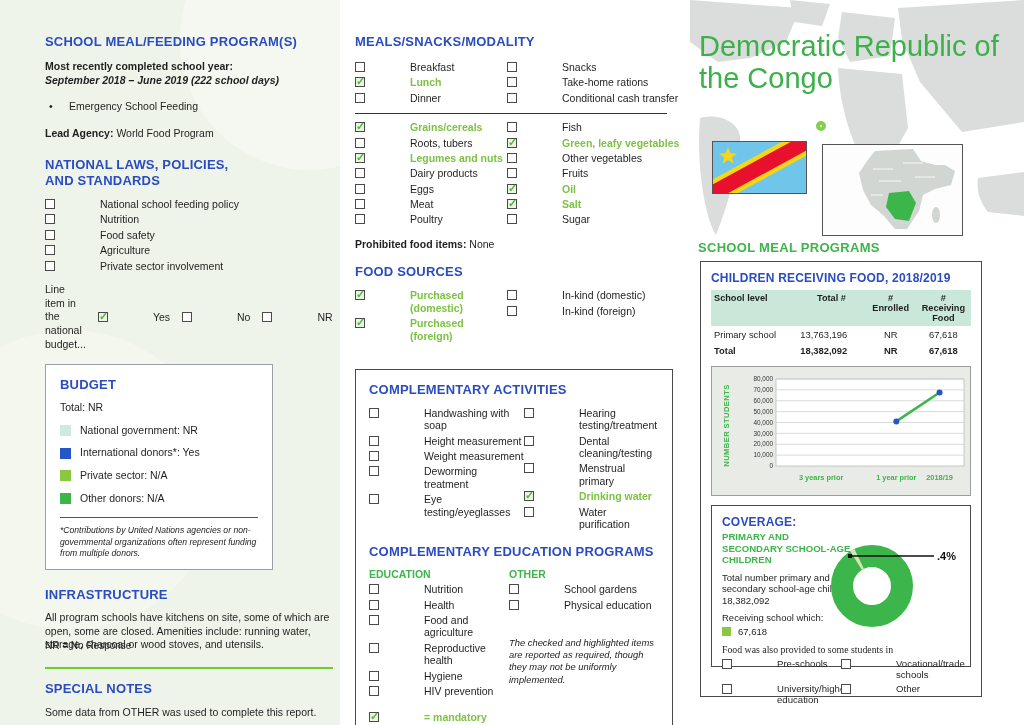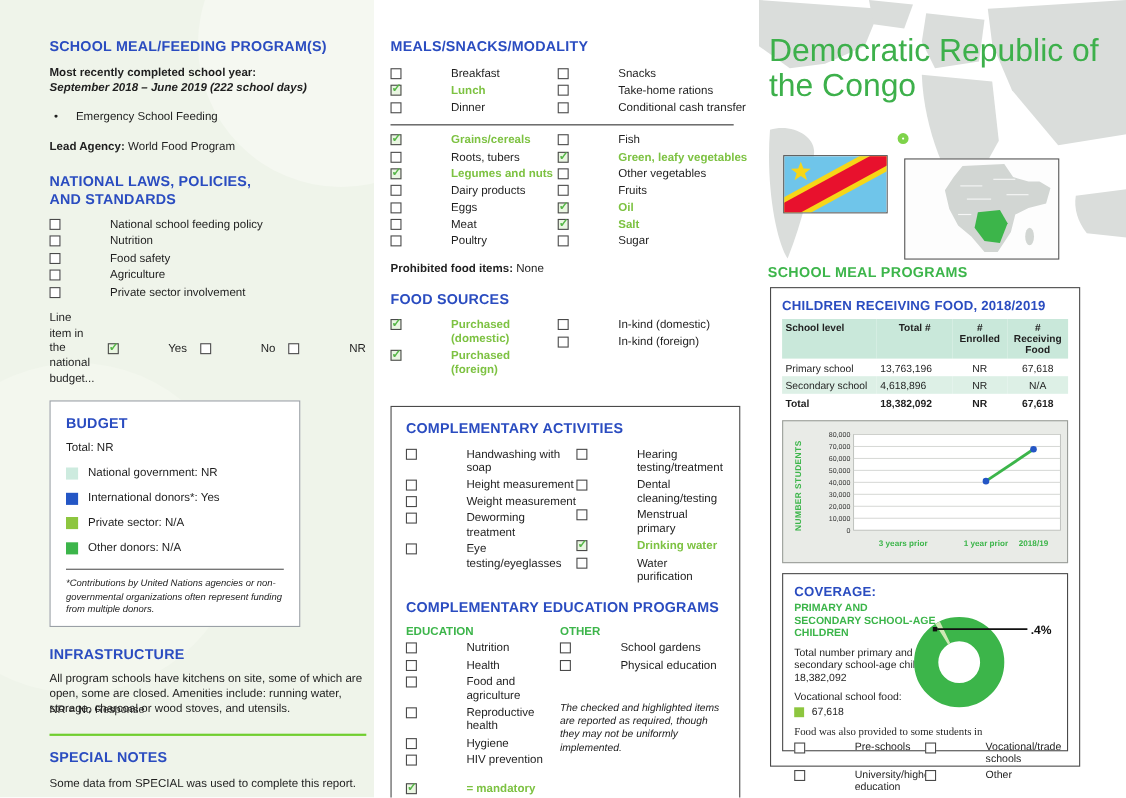--- a/index.html
+++ b/index.html
@@ -189,21 +189,21 @@
             </div>
           </div>
         <hr class="budget-rule">
         <div class="small-ital">*Contributions by United Nations agencies or non-governmental organizations often represent funding from multiple donors.</div>
       </div>
 
       <div class="h-blue" style="margin-top:17px;">INFRASTRUCTURE</div>
       <div class="txt" style="margin-top:9px;">All program schools have kitchens on site, some of which are open, some are closed. Amenities include: running water, storage, charcoal or wood stoves, and utensils.</div>
       <hr class="green-rule">
       <div class="h-blue" style="margin-top:12px;">SPECIAL NOTES</div>
-      <div class="txt" style="margin-top:10px;">Some data from SPECIAL was used to complete this report.</div>
+      <div class="txt" style="margin-top:10px;">Some data from OTHER was used to complete this report.</div>
     </div>
     <div class="nr-note">NR = No Response</div>
   </div>
 
   <div class="col-mid">
     <div class="mid-flow">
       <div class="h-blue">MEALS/SNACKS/MODALITY</div>
       <div class="twocol" style="margin-top:12px;">
         <div>
             <div class="cbrow">
@@ -505,26 +505,20 @@
             <th class="c-enr"># Enrolled</th>
             <th class="c-rec"># Receiving Food</th>
           </tr>
         </thead>
         <tbody>
             <tr class="">
               <td class="c-level">Primary school</td>
               <td class="c-total">13,763,196</td>
               <td class="c-enr">NR</td>
               <td class="c-rec">67,618</td>
-            </tr>
-            <tr class="alt ">
-              <td class="c-level">Secondary school</td>
-              <td class="c-total">4,618,896</td>
-              <td class="c-enr">NR</td>
-              <td class="c-rec">N/A</td>
             </tr>
             <tr class="total">
               <td class="c-level">Total</td>
               <td class="c-total">18,382,092</td>
               <td class="c-enr">NR</td>
               <td class="c-rec">67,618</td>
             </tr>
           </tbody>
       </table>
 
@@ -555,21 +549,21 @@
             <text x="83.12" y="111" font-size="7.4" font-weight="bold" fill="#3cb54a" text-anchor="middle" font-family="Liberation Sans, sans-serif">3 years prior</text>
             <text x="158.32" y="111" font-size="7.4" font-weight="bold" fill="#3cb54a" text-anchor="middle" font-family="Liberation Sans, sans-serif">1 year prior</text>
             <text x="201.56" y="111" font-size="7.4" font-weight="bold" fill="#3cb54a" text-anchor="middle" font-family="Liberation Sans, sans-serif">2018/19</text>
           </svg>
       </div>
 
       <div class="cov-box">
         <div class="h-blue-sm">COVERAGE:</div>
         <div class="cov-sub">PRIMARY AND SECONDARY SCHOOL-AGE CHILDREN</div>
         <div class="cov-txt">Total number primary and secondary school-age children:  18,382,092</div>
-        <div class="cov-txt" style="margin-top:5px;">Vocational school food:</div>
+        <div class="cov-txt" style="margin-top:5px;">Receiving school which:</div>
         <div class="cov-legend">
           <span class="legend-sq" id="recv-sq" style="background: rgb(141, 198, 63);"></span>
           <span style="font-size:9.5px;">67,618</span>
         </div>
 
         <svg class="donut-svg" width="150" height="106" viewBox="0 0 150 106">
           <circle cx="56" cy="58" r="30" fill="none" stroke="#3cb54a" stroke-width="22"></circle>
           <circle cx="56" cy="58" r="30" fill="none" stroke="#cde9b4" stroke-width="22" stroke-dasharray="3.5 185" transform="rotate(-122 56 58)"></circle>
           <rect x="32" y="26" width="4" height="4" fill="#111"></rect>
           <line x1="36" y1="28" x2="118" y2="28" stroke="#111" stroke-width="1.6"></line>

